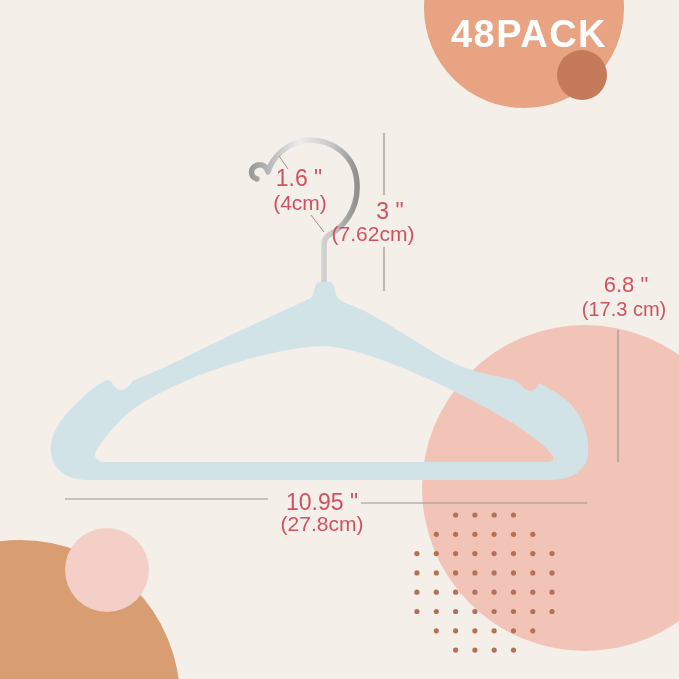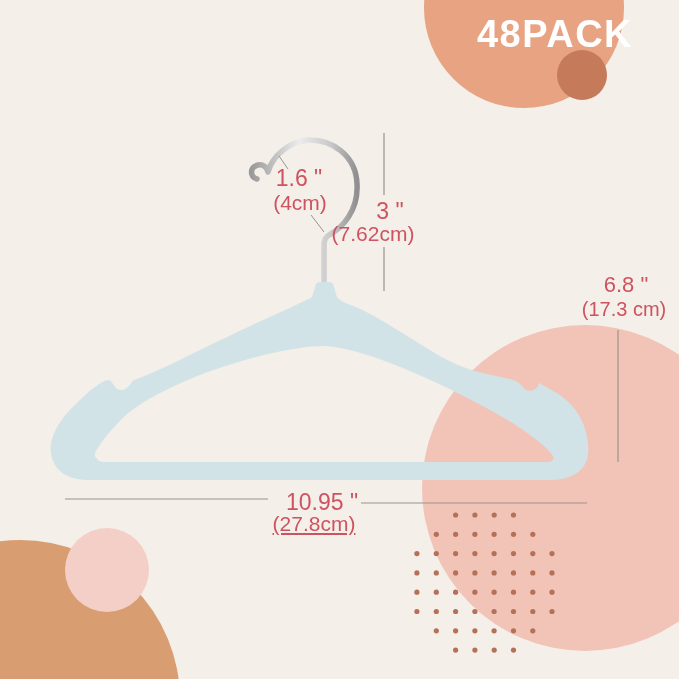--- a/index.html
+++ b/index.html
@@ -23,21 +23,20 @@
   .label.cm{font-size:21px;}
   .badge-text{
     position:absolute;
     transform:translateX(-50%);
     color:#ffffff;
     font-size:38px;
     font-weight:bold;
     letter-spacing:1.5px;
     line-height:1;
     white-space:nowrap;
-    margin-left:26px;
   }
 </style>
 </head>
 <body>
 
 <div class="stage">
 
   <svg width="679" height="679" viewBox="0 0 679 679">
     <defs>
       <linearGradient id="chrome" x1="0" y1="0" x2="1" y2="0">
@@ -169,15 +168,15 @@
   <div class="label in" style="left:299px;top:167px;">1.6 "</div>
   <div class="label cm" style="left:300px;top:192px;">(4cm)</div>
 
   <div class="label in" style="left:390px;top:200px;">3 "</div>
   <div class="label cm" style="left:373px;top:223px;">(7.62cm)</div>
 
   <div class="label in" style="left:626px;top:274px;font-size:22px;">6.8 "</div>
   <div class="label cm" style="left:624px;top:299px;font-size:20px;text-align:right;">(17.3 cm)</div>
 
   <div class="label in" style="left:322px;top:491px;">10.95 "</div>
-  <div class="label cm" style="left:314px;top:513px;text-decoration:underline;">(27.8cm)</div>
+  <div class="label cm" style="left:322px;top:513px;">(27.8cm)</div>
 
 </div>
 
 </body></html>

